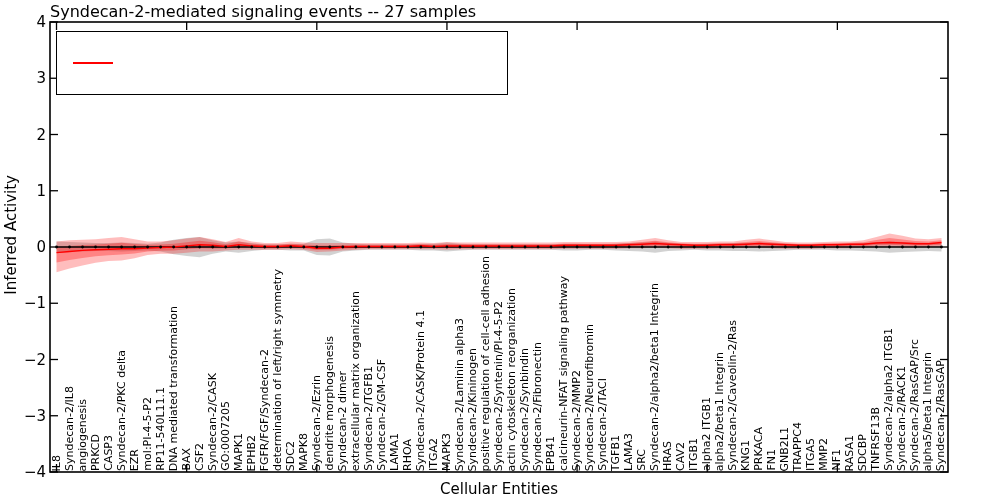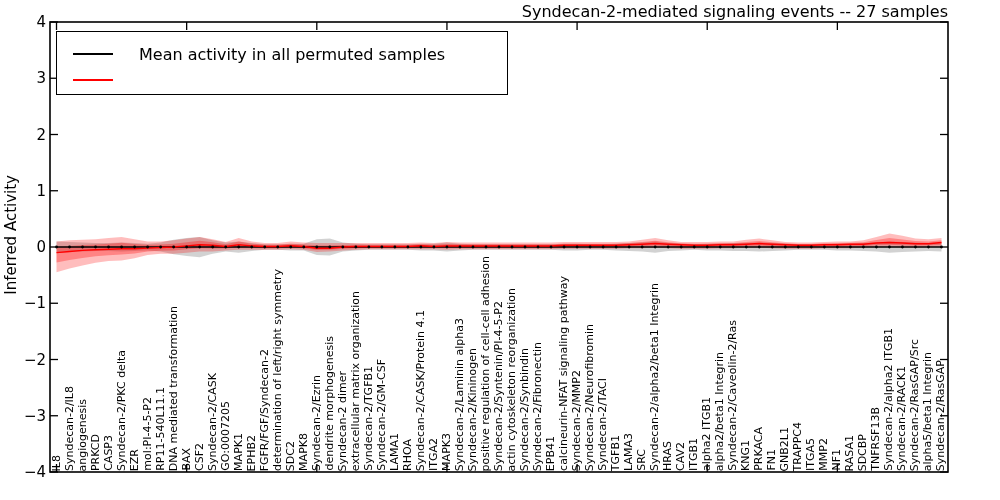--- a/index.html
+++ b/index.html
@@ -3,21 +3,21 @@
 <meta charset="utf-8">
 <style>
   html,body{margin:0;padding:0;background:#ffffff;}
   #figure{
     position:relative;width:1000px;height:500px;background:#ffffff;
     font-family:"DejaVu Sans","Liberation Sans",sans-serif;color:#000;
     overflow:hidden;
   }
   #figure *{box-sizing:border-box;}
   .title{
-    position:absolute;left:50px;top:2px;width:898px;text-align:right;
+    position:absolute;left:50px;top:2px;width:898px;text-align:left;
     font-size:16px;color:#000;white-space:nowrap;
   }
   .xlabel{
     position:absolute;left:50px;top:480px;width:898px;text-align:center;
     font-size:15px;color:#000;
   }
   .ylabel{
     position:absolute;left:2px;top:175px;
     writing-mode:vertical-rl;transform:rotate(180deg);
     font-size:15px;color:#000;white-space:nowrap;
@@ -46,20 +46,21 @@
 </style>
 </head>
 <body>
 
 <div id="figure">
 
   <div class="title">Syndecan-2-mediated signaling events -- 27 samples</div>
 
   <div class="ylabel">Inferred Activity</div>
 
+  <div class="xlabel">Cellular Entities</div>
 
   <div id="xtick-labels">
       <div class="xtick" style="left: 49.5072px;">IL8</div>
       <div class="xtick" style="left: 62.5217px;">Syndecan-2/IL8</div>
       <div class="xtick" style="left: 75.5362px;">angiogenesis</div>
       <div class="xtick" style="left: 88.5507px;">PRKCD</div>
       <div class="xtick" style="left: 101.565px;">CASP3</div>
       <div class="xtick" style="left: 114.58px;">Syndecan-2/PKC delta</div>
       <div class="xtick" style="left: 127.594px;">EZR</div>
       <div class="xtick" style="left: 140.609px;">mol:PI-4-5-P2</div>
@@ -242,21 +243,17 @@
       <line x1="577.0869565217391" y1="22" x2="577.0869565217391" y2="30" stroke="#000" stroke-width="1.3"></line>
       <line x1="577.0869565217391" y1="464" x2="577.0869565217391" y2="472" stroke="#000" stroke-width="1.3"></line>
       <line x1="707.231884057971" y1="22" x2="707.231884057971" y2="30" stroke="#000" stroke-width="1.3"></line>
       <line x1="707.231884057971" y1="464" x2="707.231884057971" y2="472" stroke="#000" stroke-width="1.3"></line>
       <line x1="837.3768115942029" y1="22" x2="837.3768115942029" y2="30" stroke="#000" stroke-width="1.3"></line>
       <line x1="837.3768115942029" y1="464" x2="837.3768115942029" y2="472" stroke="#000" stroke-width="1.3"></line>
     </svg>
 
   <div class="legend">
     <div class="legend-row">
-      <span class="legend-line" id="legend-line-0" style="border-top-color: rgb(0, 0, 0);"></span>
-      <span class="legend-text">Mean activity in all permuted samples</span>
-    </div>
-    <div class="legend-row">
       <span class="legend-line" id="legend-line-1" style="border-top-color: rgb(255, 0, 0);"></span>
     </div>
   </div>
 
 </div>
 
 </body></html>

